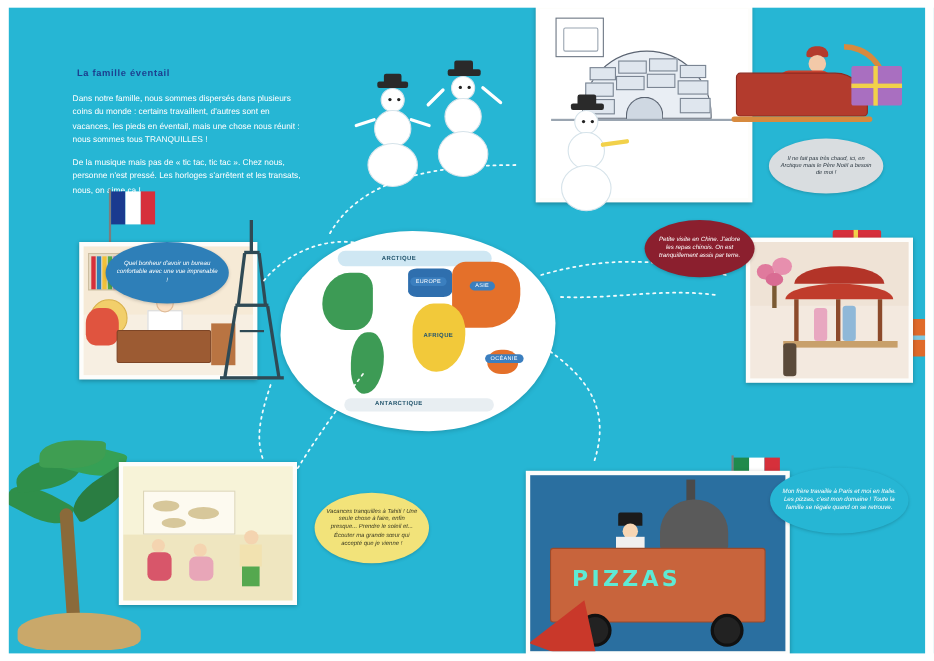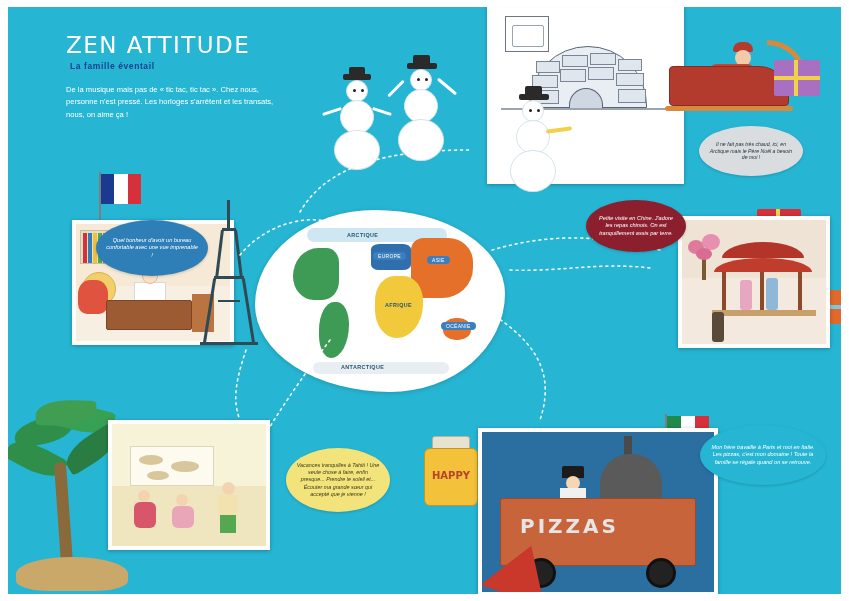--- a/index.html
+++ b/index.html
@@ -180,21 +180,21 @@
   .ta-person { position:absolute; }
 
   
   #flag-pf { left:218px; top:424px; width:46px; height:52px; }
 
   
   #pizza { left:478px; top:428px; width:240px; height:168px; }
   #pizza .inner { background:#2a6fa0; }
   .pz-truck { position:absolute; left:18px; top:66px; width:196px; height:68px; background:#c8643c; border:1px solid #9a4a2b; border-radius:3px; }
   .pz-word {
-    position:absolute; left:38px; top:82px; font-size:20px; color:#e5e5e5;
+    position:absolute; left:38px; top:82px; font-size:20px; color:#5eead4;
     font-family:"DejaVu Sans", sans-serif; letter-spacing:3px; font-weight:bold;
   }
   .pz-oven { position:absolute; left:118px; top:22px; width:62px; height:46px; background:#5a5a5a; border-radius:30px 30px 4px 4px; }
   .pz-chimney { position:absolute; left:142px; top:4px; width:8px; height:20px; background:#4a4a4a; }
   .pz-wheel { position:absolute; top:126px; width:30px; height:30px; border-radius:50%; background:#222; border:3px solid #111; }
   .pz-man-head { position:absolute; left:84px; top:44px; width:14px; height:14px; border-radius:50%; background:#f7d6b4; }
   .pz-man-hat { position:absolute; left:80px; top:34px; width:22px; height:12px; background:#1b1b1b; border-radius:2px 2px 0 0; }
   .pz-man-body { position:absolute; left:78px; top:56px; width:26px; height:22px; background:#f0f0f0; }
   .pz-slice {
     position:absolute; left:6px; top:112px; width:0; height:0;
@@ -277,23 +277,23 @@
       <path d="M240,255 C262,228 300,214 330,222"></path>
       <path d="M300,212 C330,160 400,150 470,150"></path>
       <path d="M492,250 C540,236 590,232 660,250"></path>
       <path d="M470,300 C520,330 560,360 540,420"></path>
       <path d="M330,340 C300,380 280,410 268,430"></path>
       <path d="M246,350 C236,380 232,400 240,420"></path>
       <path d="M510,270 C560,272 600,262 650,268"></path>
     </g>
   </svg>
 
-  <div class="title">ZEN ATTITUDE</div>
   <div class="subtitle">La famille éventail</div>
   <div class="intro">
+    <p>Dans notre famille, nous sommes dispersés dans plusieurs coins du monde : certains travaillent, d'autres sont en vacances, les pieds en éventail, mais une chose nous réunit : nous sommes tous TRANQUILLES !</p>
     <p>De la musique mais pas de « tic tac, tic tac ». Chez nous, personne n'est pressé. Les horloges s'arrêtent et les transats, nous, on aime ça !</p>
   </div>
 
   <div class="flag" id="flag-fr">
     <div class="flag-pole" style="left:0; top:0; height:52px;"></div>
     <div class="flag-cloth" style="left:2px; top:2px; width:40px; height:30px;">
       <div class="flag-stripe" style="width:13.3px; background:#1a3a8f;"></div>
       <div class="flag-stripe" style="width:13.3px; background:#ffffff;"></div>
       <div class="flag-stripe" style="width:13.3px; background:#d6303b;"></div>
     </div>
@@ -509,25 +509,20 @@
         <div style="position:absolute; left:0; top:12px; width:22px; height:22px; background:#e8a6b8; border-radius:6px;"></div>
       </div>
       <div class="ta-person" style="left:104px; top:58px; width:24px; height:54px;">
         <div style="position:absolute; left:6px; top:0; width:13px; height:13px; border-radius:50%; background:#f4d4b0;"></div>
         <div style="position:absolute; left:2px; top:13px; width:20px; height:20px; background:#f2e2b0;"></div>
         <div style="position:absolute; left:4px; top:33px; width:16px; height:18px; background:#55a84f;"></div>
       </div>
     </div>
   </div>
 
-  <div id="jar">
-    <div class="jar-lid"></div>
-    <div class="jar-body"></div>
-    <div class="jar-word">HAPPY</div>
-  </div>
 
   <div class="photo" id="pizza">
     <div class="inner">
       <div class="pz-chimney"></div>
       <div class="pz-oven"></div>
       <div class="pz-man-hat"></div>
       <div class="pz-man-head"></div>
       <div class="pz-man-body"></div>
       <div class="pz-truck"></div>
       <div class="pz-word">PIZZAS</div>

